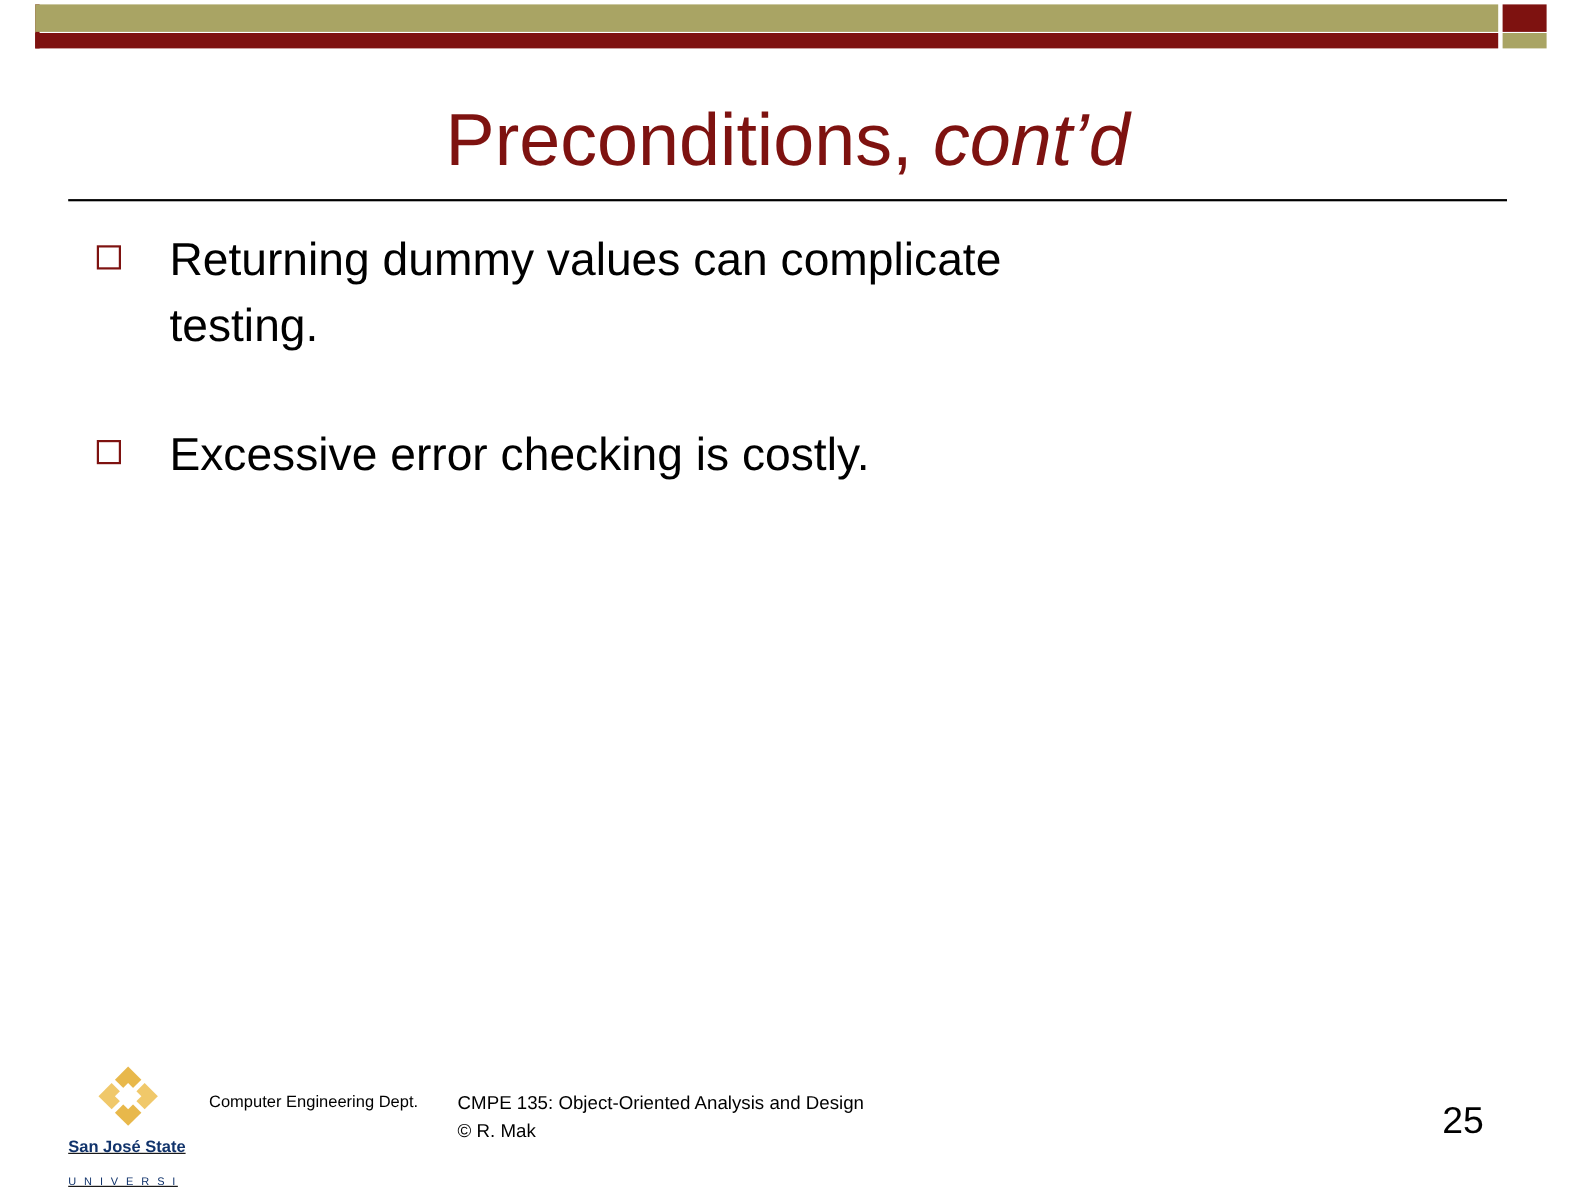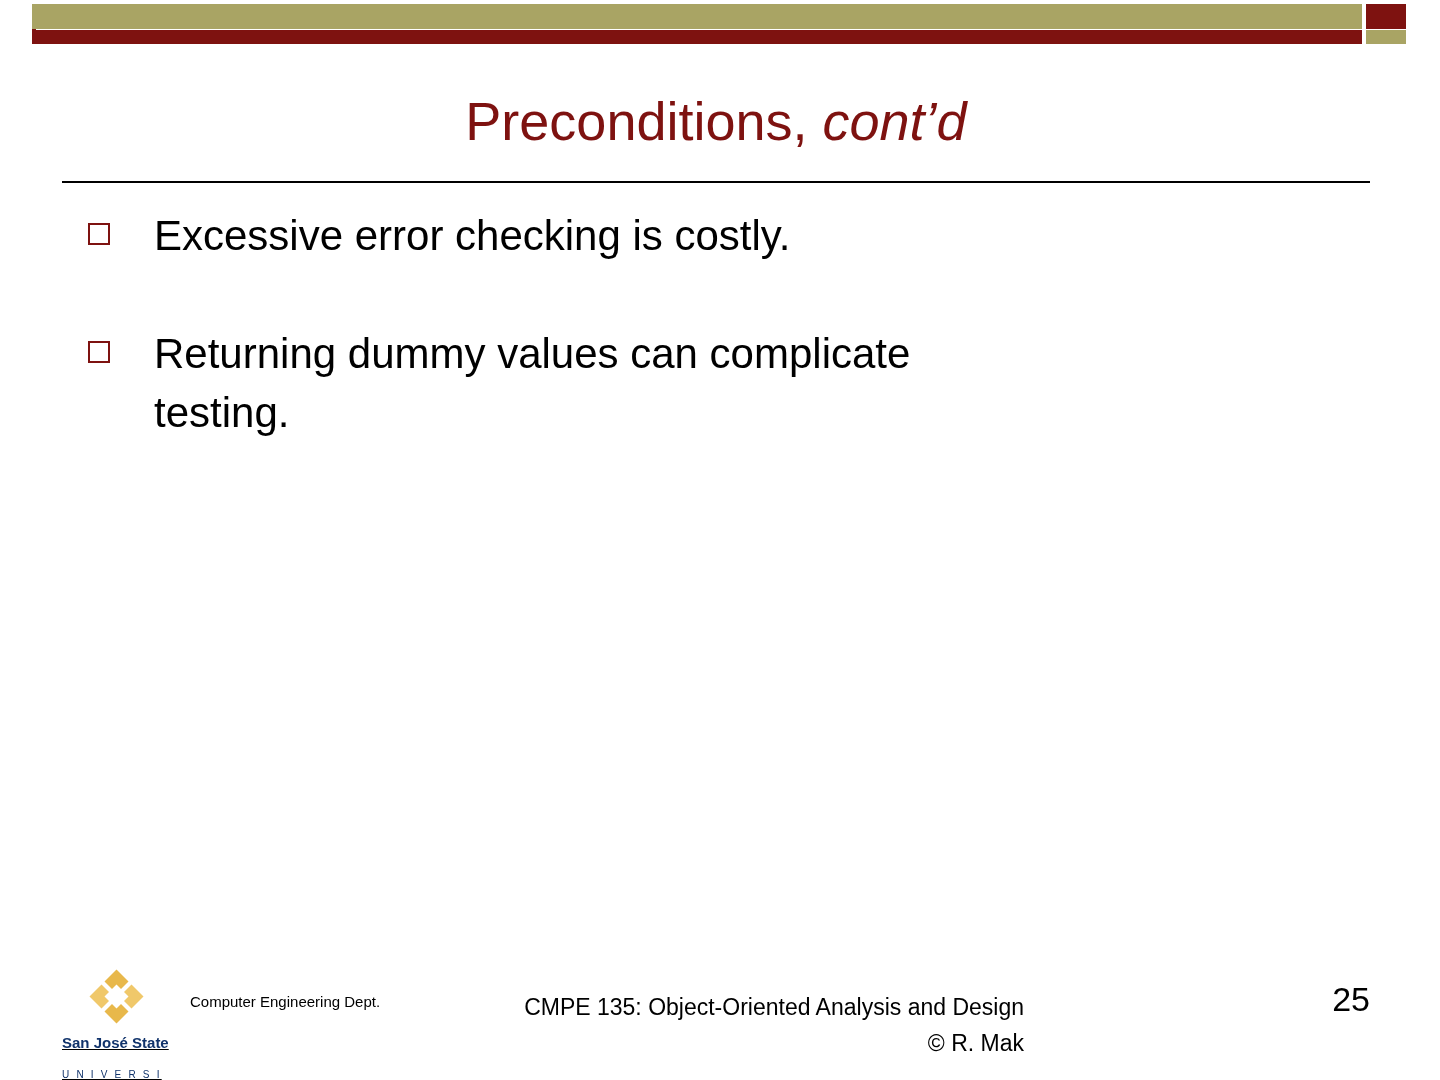--- a/index.html
+++ b/index.html
@@ -65,21 +65,21 @@
   }
 
   
   .slide-title {
     position: absolute;
     top: 92px;
     left: 62px;
     width: 1308px;
     text-align: center;
     color: #7e1210;
-    font-size: 54px;
+    font-size: 67px;
     line-height: 1.08;
     white-space: nowrap;
   }
   .slide-title .em {
     font-style: italic;
   }
 
   .title-rule {
     position: absolute;
     left: 62px;
@@ -168,34 +168,34 @@
   .footer-left {
     position: absolute;
     left: 190px;
     top: 22px;
     font-size: 15px;
     color: #000000;
     line-height: 1.55;
   }
   .footer-center {
     position: absolute;
-    left: 464px;
+    left: 416px;
     top: 22px;
     width: 560px;
-    text-align: right;
-    font-size: 23px;
+    text-align: left;
+    font-size: 17px;
     color: #000000;
     line-height: 1.55;
   }
   .footer-page {
     position: absolute;
     left: 1290px;
-    top: 12px;
+    top: 32px;
     width: 80px;
-    text-align: right;
+    text-align: center;
     font-size: 34px;
     color: #000000;
   }
 </style>
 </head>
 <body>
 
 <div class="top-deco">
   <div class="bar-left-edge"></div>
   <div class="bar-olive-main"></div>
@@ -206,26 +206,26 @@
 
 <div class="slide-title">
   <span>Preconditions</span><span>, </span><span class="em">cont’d</span>
 </div>
 <div class="title-rule"></div>
 
 <div class="body-area">
 
   <div class="bullet-row">
     <span class="bullet-marker"></span>
-    <span class="bullet-text">Excessive error checking is costly.</span>
+    <span class="bullet-text">Returning dummy values can complicate testing.</span>
   </div>
 
   <div class="bullet-row">
     <span class="bullet-marker"></span>
-    <span class="bullet-text">Returning dummy values can complicate testing.</span>
+    <span class="bullet-text">Excessive error checking is costly.</span>
   </div>
 
 </div>
 
 <div class="footer">
 
   <div class="logo">
     <div class="logo-diamond">
       <span class="d d1"></span>
       <span class="d d2"></span>

